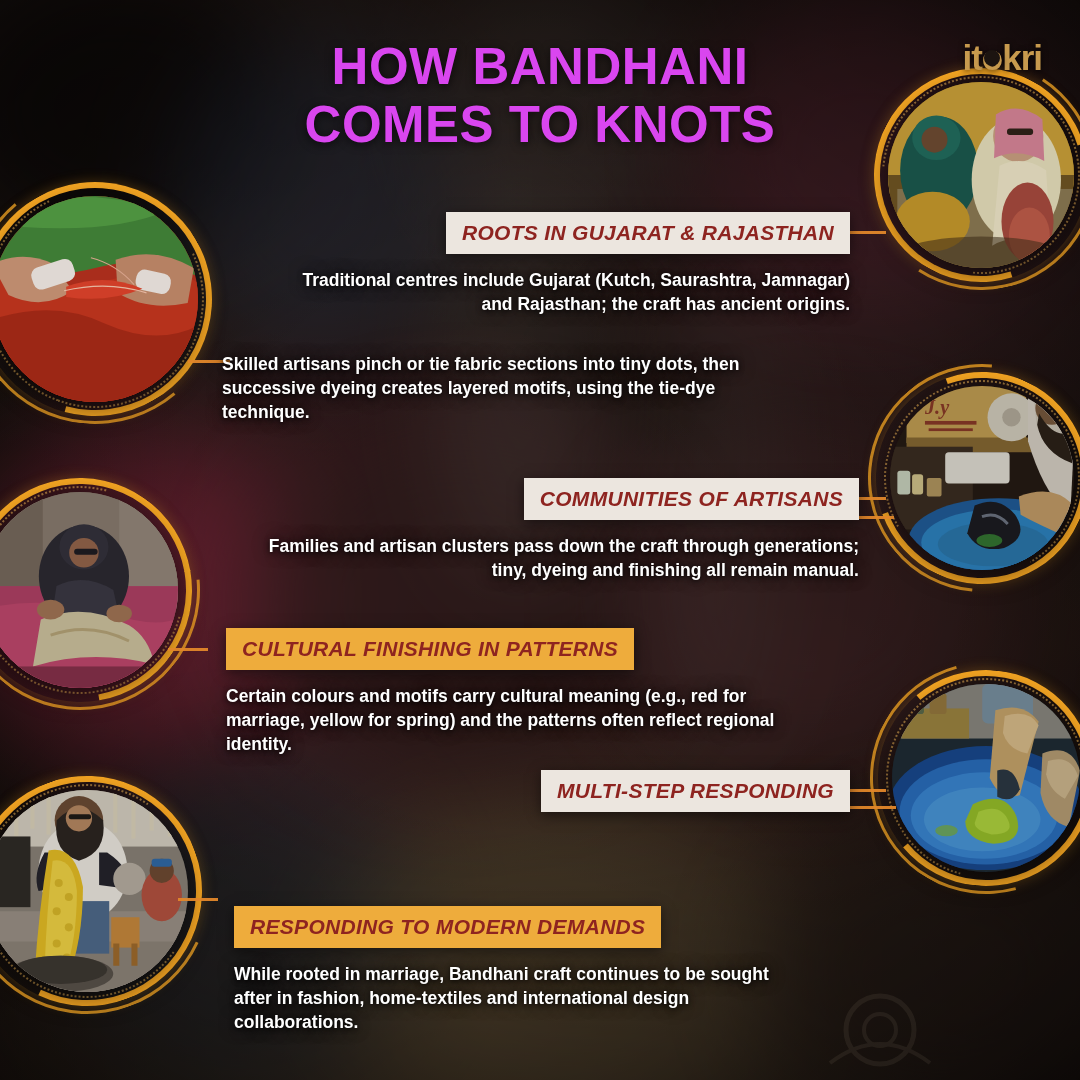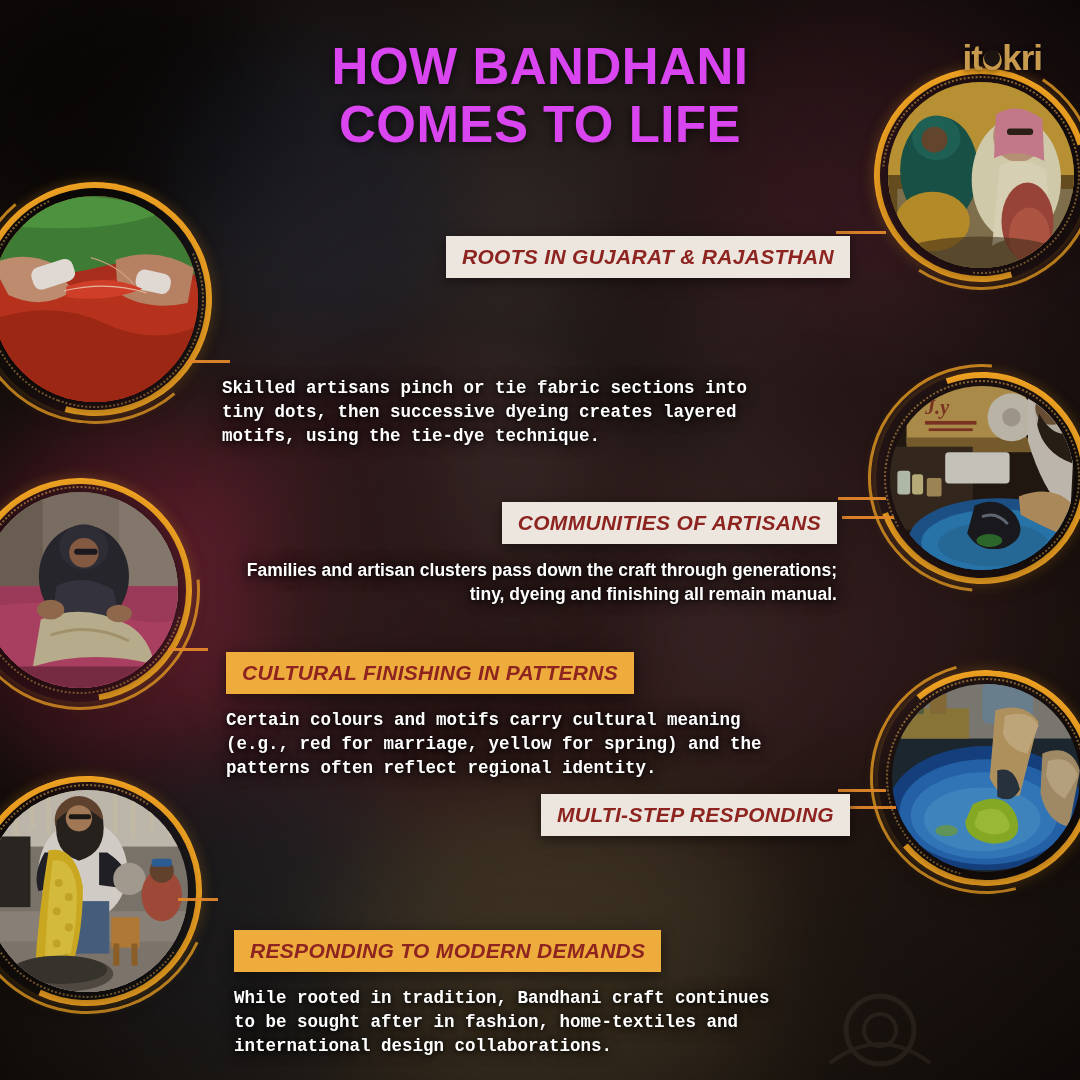--- a/index.html
+++ b/index.html
@@ -101,42 +101,42 @@
     overflow:hidden;
     box-shadow:0 6px 26px rgba(0,0,0,.55);
     font-style:italic;
   }
   .photo .disc .art { position:absolute; inset:0; }
 
   
   .conn { position:absolute; height:3px; background:#e2872a; z-index:5; opacity:.95; }
 
   
-  .block { position:absolute; z-index:7;margin-top:24px; }
+  .block { position:absolute; z-index:7; }
   .head {
     display:inline-block;
     font-size:21px; line-height:21px;
     font-weight:bold; font-style:italic;
     letter-spacing:.3px;
     color:#8e2420;
     padding:10px 16px 11px 16px;
     white-space:nowrap;
     box-shadow:0 3px 12px rgba(0,0,0,.5);
   }
   .head.cream { background:#ece6df; }
   .head.amber { background:#eeac3c; }
 
   .body {
     font-size:17.5px; line-height:24px;
     font-weight:bold; color:#ffffff;
     text-shadow:0 1px 5px rgba(0,0,0,.9), 0 0 16px rgba(0,0,0,.7);
     margin-top:14px;
   }
   .ta-r { text-align:right; }
-  .ta-l { text-align:left;font-family:Liberation Mono, monospace; }
+  .ta-l { text-align:left; }
 </style>
 </head>
 <body>
 
 <div id="bg">
   <div class="bg-base"></div>
   <div class="blob b1"></div>
   <div class="blob b2"></div>
   <div class="blob b3"></div>
   <div class="blob b4"></div>
@@ -152,21 +152,21 @@
   <div class="vignette"></div>
   <svg class="motif" viewBox="0 0 120 90">
     <circle cx="60" cy="45" r="34" fill="none" stroke="#e8d6b0" stroke-width="5"></circle>
     <circle cx="60" cy="45" r="16" fill="none" stroke="#e8d6b0" stroke-width="4"></circle>
     <path d="M10 78 Q60 40 110 78" fill="none" stroke="#e8d6b0" stroke-width="4"></path>
   </svg>
 </div>
 
 <div id="title">
   <span class="line">HOW BANDHANI</span>
-  <span class="line">COMES TO LIFE</span>
+  <span class="line">COMES TO KNOTS</span>
 </div>
 
 <div id="logo">
   <span>it</span><span class="dotwrap"><span>o</span><span class="dot"></span></span><span>kri</span>
 </div>
 
 <div class="photo" style="left:888px; top:82px; width:186px; height:186px;">
   <div class="ring"></div>
   <div class="ring2"></div>
   <div class="ring3"></div>
@@ -362,28 +362,29 @@
       <rect width="200" height="200" fill="#14100c" opacity=".14"></rect>
     </svg>
   </div>
   <div class="conn" style="left:192px; top:108px; width:40px;"></div>
 </div>
 
 <div class="block" style="left:250px; top:212px; width:600px;">
   <div style="text-align:right;">
     <div class="head cream">ROOTS IN GUJARAT &amp; RAJASTHAN</div>
   </div>
+  <div class="body ta-r" style="padding-left:38px;">Traditional centres include Gujarat (Kutch, Saurashtra, Jamnagar) and Rajasthan; the craft has ancient origins.</div>
 </div>
 <div class="conn" style="left:836px; top:231px; width:50px;"></div>
 
 <div class="block" style="left:222px; top:338px; width:560px;">
   <div class="body ta-l">Skilled artisans pinch or tie fabric sections into tiny dots, then successive dyeing creates layered motifs, using the tie-dye technique.</div>
 </div>
 
-<div class="block" style="left:225px; top:478px; width:612px;">
+<div class="block" style="left:247px; top:478px; width:612px;">
   <div style="text-align:right;">
     <div class="head cream">COMMUNITIES OF ARTISANS</div>
   </div>
   <div class="body ta-r" style="padding-left:14px;">Families and artisan clusters pass down the craft through generations; tiny, dyeing and finishing all remain manual.</div>
 </div>
 <div class="conn" style="left:838px; top:497px; width:48px;"></div>
 
 <div class="block" style="left:226px; top:628px; width:560px;">
   <div class="head amber">CULTURAL FINISHING IN PATTERNS</div>
   <div class="body ta-l">Certain colours and motifs carry cultural meaning (e.g., red for marriage, yellow for spring) and the patterns often reflect regional identity.</div>
@@ -391,14 +392,14 @@
 
 <div class="block" style="left:300px; top:770px; width:550px;">
   <div style="text-align:right;">
     <div class="head cream">MULTI-STEP RESPONDING</div>
   </div>
 </div>
 <div class="conn" style="left:838px; top:789px; width:48px;"></div>
 
 <div class="block" style="left:234px; top:906px; width:560px;">
   <div class="head amber">RESPONDING TO MODERN DEMANDS</div>
-  <div class="body ta-l">While rooted in tradition, Bandhani craft continues to be sought after in fashion, home-textiles and international design collaborations.</div>
+  <div class="body ta-l">While rooted in marriage, Bandhani craft continues to be sought after in fashion, home-textiles and international design collaborations.</div>
 </div>
 
 </body></html>

